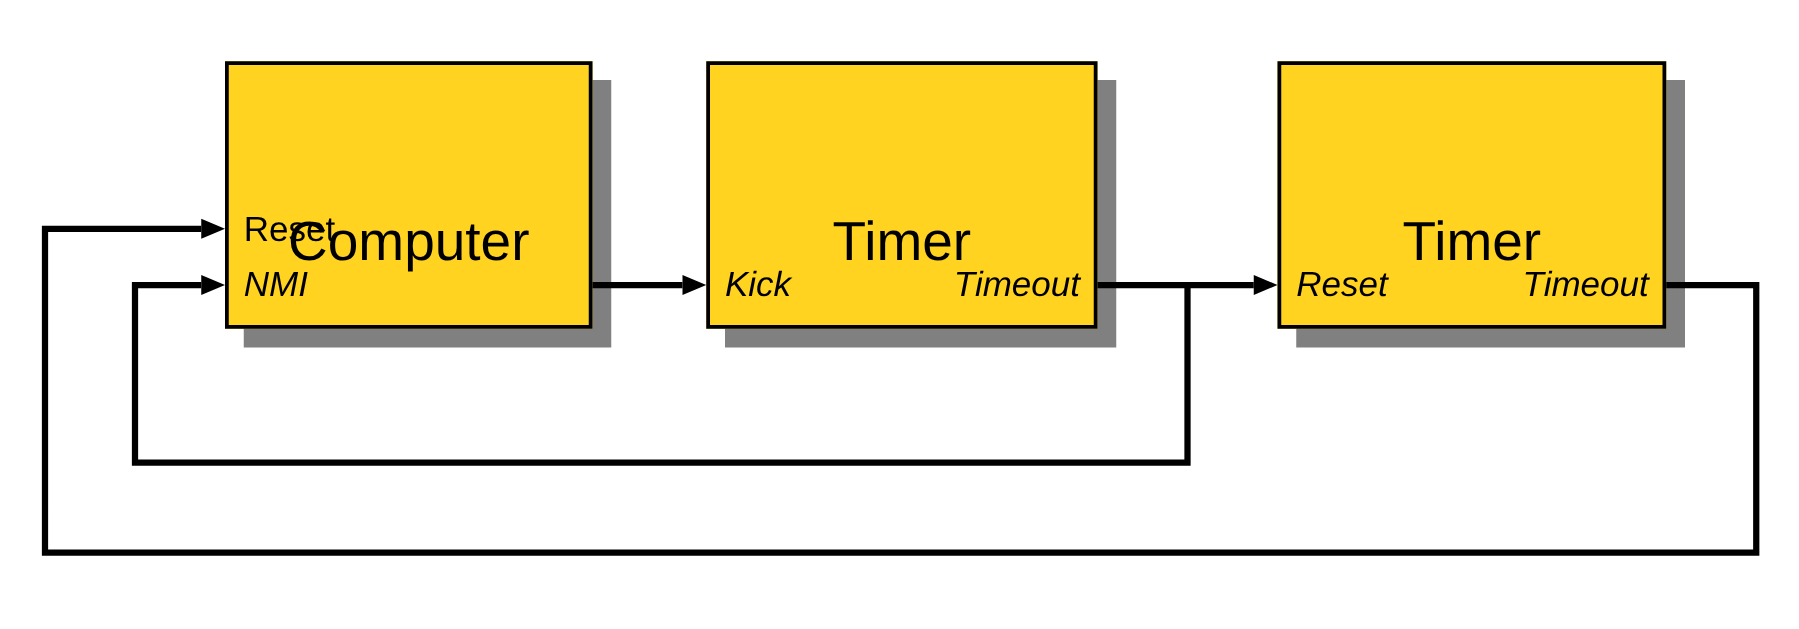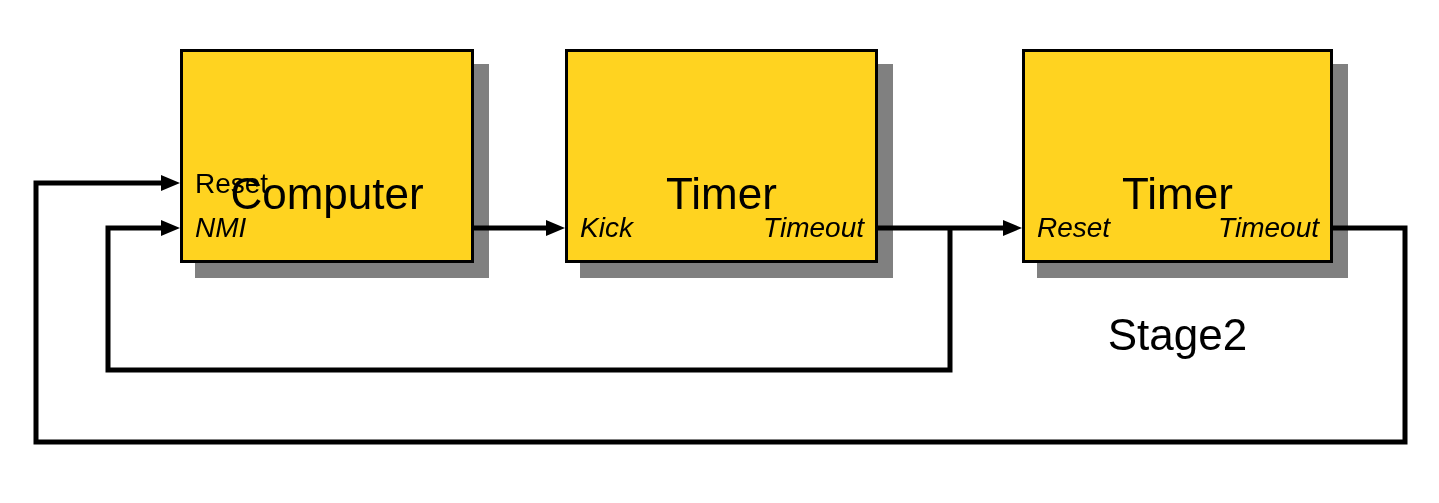--- a/index.html
+++ b/index.html
@@ -81,21 +81,20 @@
     <div class="node-title">
       <span>Timer</span>
     </div>
     <div class="port port-left row-bottom">Kick</div>
     <div class="port port-right row-bottom">Timeout</div>
   </div>
 
   <div class="node" style="left:1022px; top:49px; width:311px; height:214px;">
     <div class="node-title">
       <span>Timer</span>
-      <span>Stage2</span>
     </div>
     <div class="port port-left row-bottom">Reset</div>
     <div class="port port-right row-bottom">Timeout</div>
   </div>
 
   <svg class="wires" viewBox="0 0 1439 503">
 
     <path d="M474 228 H546"></path>
     <polygon points="546,220 546,236 565,228"></polygon>
 

